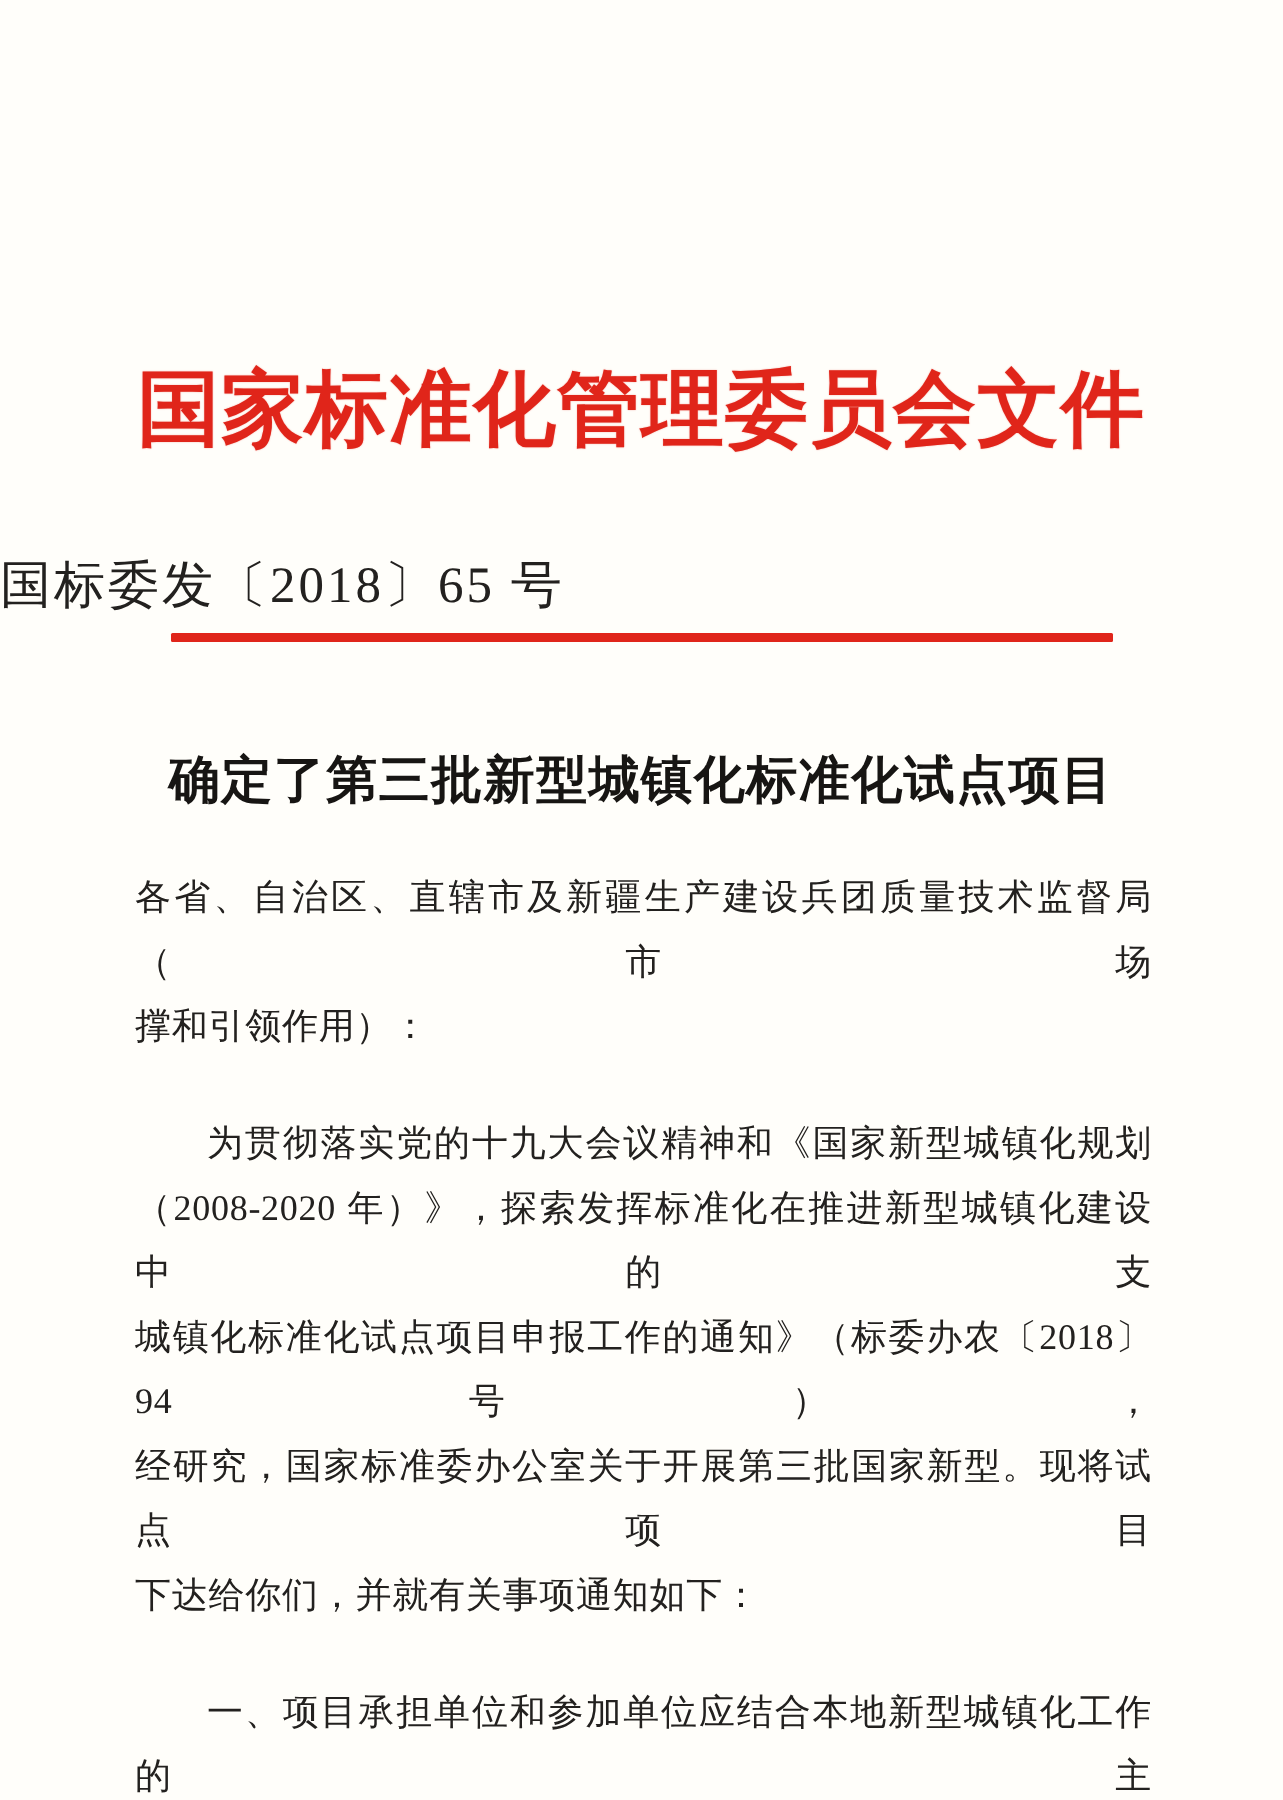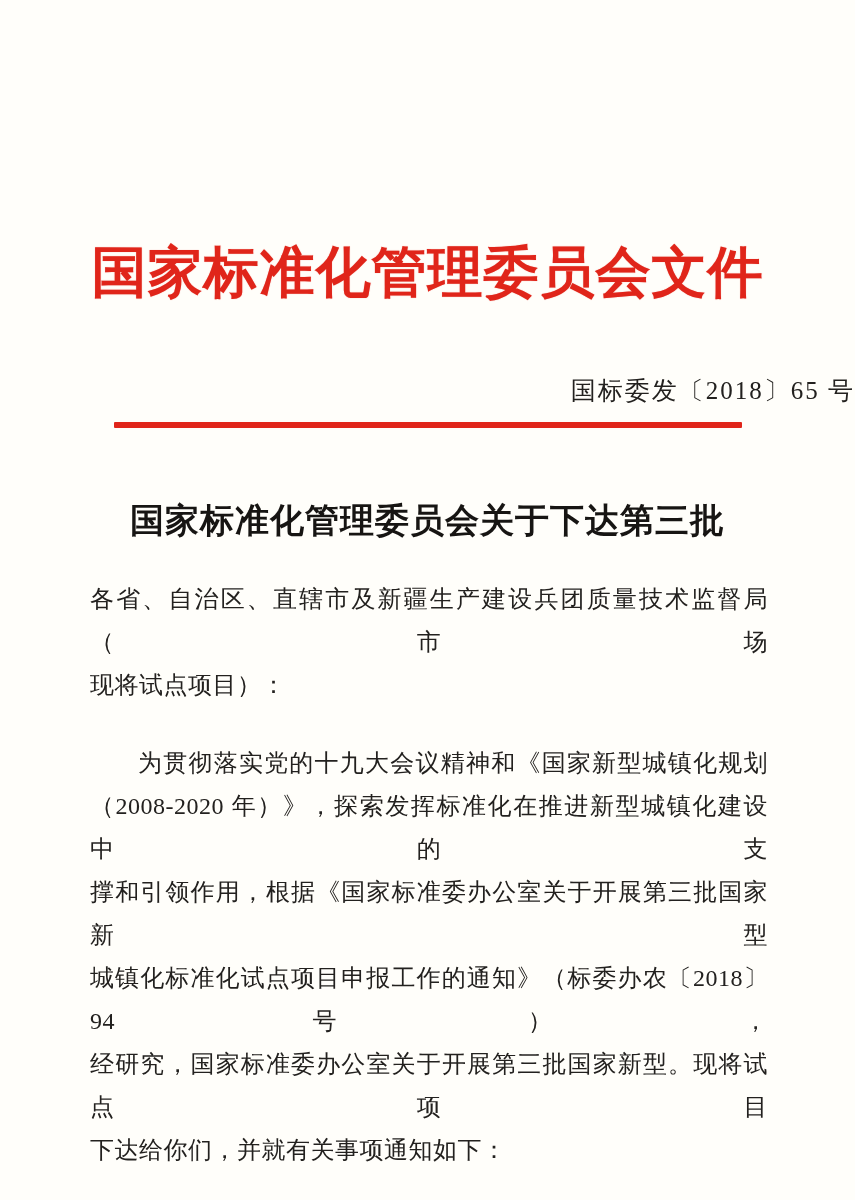--- a/index.html
+++ b/index.html
@@ -26,22 +26,22 @@
     color: var(--accent-red);
     font-size: 55px;
     line-height: 60px;
     font-weight: 900;
     letter-spacing: 1px;
     text-shadow: 0 0 1px rgba(224, 37, 26, 0.45);
     white-space: nowrap;
   }
   .doc-number {
     margin-top: 74px;
-    text-align: right;
-    font-size: 25px;
+    text-align: left;
+    font-size: 34px;
     line-height: 27px;
     letter-spacing: 2px;
     color: #23211f;
   }
   .divider {
     width: 628px;
     height: 6px;
     margin: 18px auto 0 auto;
     background: var(--accent-red);
     border-radius: 1px;
@@ -81,29 +81,28 @@
 
 <div class="page">
 
   <div class="header-title">国家标准化管理委员会文件</div>
 
   <div class="doc-number">国标委发〔2018〕65 号</div>
 
   <div class="divider"></div>
 
   <div class="doc-title">
-    <div class="title-line">国家标准化管理委员会关于下达第三批</div>
+    <div class="title-line">确定了第三批新型城镇化标准化试点项目</div>
   </div>
 
   <div class="body-text">
     <p class="line">各省、自治区、直辖市及新疆生产建设兵团质量技术监督局（市场</p>
-    <p class="line short">现将试点项目）：</p>
+    <p class="line short">撑和引领作用）：</p>
     <p class="line indent">为贯彻落实党的十九大会议精神和《国家新型城镇化规划</p>
     <p class="line">（2008-2020 年）》，探索发挥标准化在推进新型城镇化建设中的支</p>
-    <p class="line">撑和引领作用，根据《国家标准委办公室关于开展第三批国家新型</p>
     <p class="line">城镇化标准化试点项目申报工作的通知》（标委办农〔2018〕94 号），</p>
     <p class="line">经研究，国家标准委办公室关于开展第三批国家新型。现将试点项目</p>
     <p class="line short">下达给你们，并就有关事项通知如下：</p>
     <p class="line indent">一、项目承担单位和参加单位应结合本地新型城镇化工作的主</p>
 
   </div>
 
 </div>
 
 </body></html>

